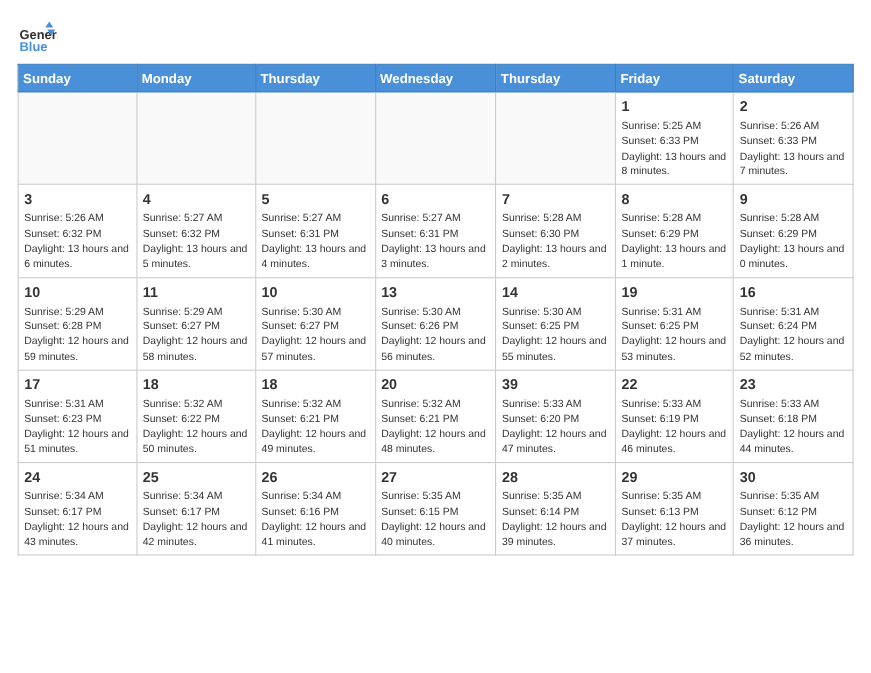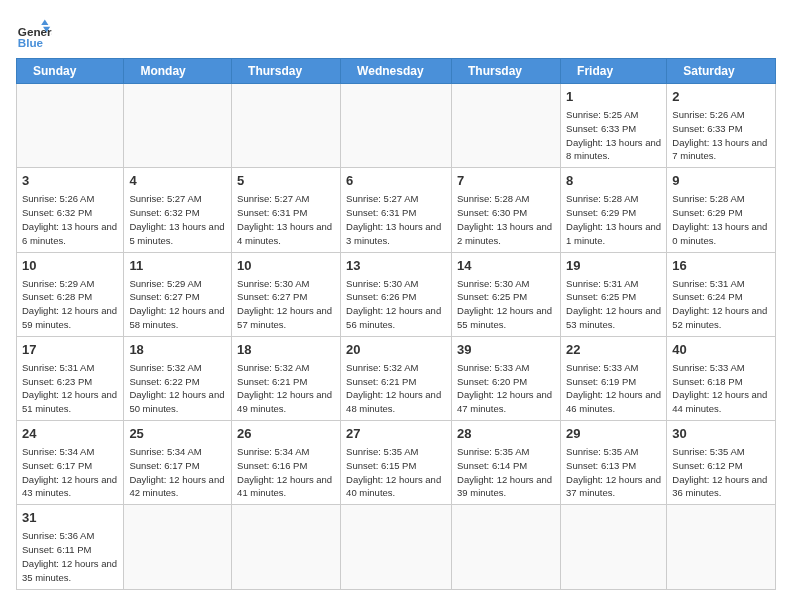--- a/index.html
+++ b/index.html
@@ -39,21 +39,21 @@
     }
     .calendar {
       width: 100%;
       border-collapse: collapse;
       font-size: 10.5px;
       margin-top: 6px;
     }
     .calendar th {
       background: #4a90d9;
       color: #fff;
-      padding: 5px 16px;
+      padding: 5px 4px;
       text-align: left;
       font-size: 12px;
       font-weight: bold;
       border: 1px solid #3a7fc1;
     }
     .calendar td {
       border: 1px solid #ccc;
       vertical-align: top;
       padding: 4px 5px;
       width: 113px;
@@ -245,21 +245,21 @@
 Sunset: 6:20 PM
 Daylight: 12 hours and 47 minutes.</div>
         </td>
         <td>
           <span class="day-number">22</span>
           <div class="day-info">Sunrise: 5:33 AM
 Sunset: 6:19 PM
 Daylight: 12 hours and 46 minutes.</div>
         </td>
         <td>
-          <span class="day-number">40</span>
+          <span class="day-number">23</span>
           <div class="day-info">Sunrise: 5:33 AM
 Sunset: 6:18 PM
 Daylight: 12 hours and 44 minutes.</div>
         </td>
       </tr>
       <tr>
         <td>
           <span class="day-number">24</span>
           <div class="day-info">Sunrise: 5:34 AM
 Sunset: 6:17 PM
@@ -295,28 +295,14 @@
 Sunset: 6:13 PM
 Daylight: 12 hours and 37 minutes.</div>
         </td>
         <td>
           <span class="day-number">30</span>
           <div class="day-info">Sunrise: 5:35 AM
 Sunset: 6:12 PM
 Daylight: 12 hours and 36 minutes.</div>
         </td>
       </tr>
-      <tr>
-        <td>
-          <span class="day-number">31</span>
-          <div class="day-info">Sunrise: 5:36 AM
-Sunset: 6:11 PM
-Daylight: 12 hours and 35 minutes.</div>
-        </td>
-        <td class="empty"></td>
-        <td class="empty"></td>
-        <td class="empty"></td>
-        <td class="empty"></td>
-        <td class="empty"></td>
-        <td class="empty"></td>
-      </tr>
     </tbody>
 </table>
 
 </body></html>

